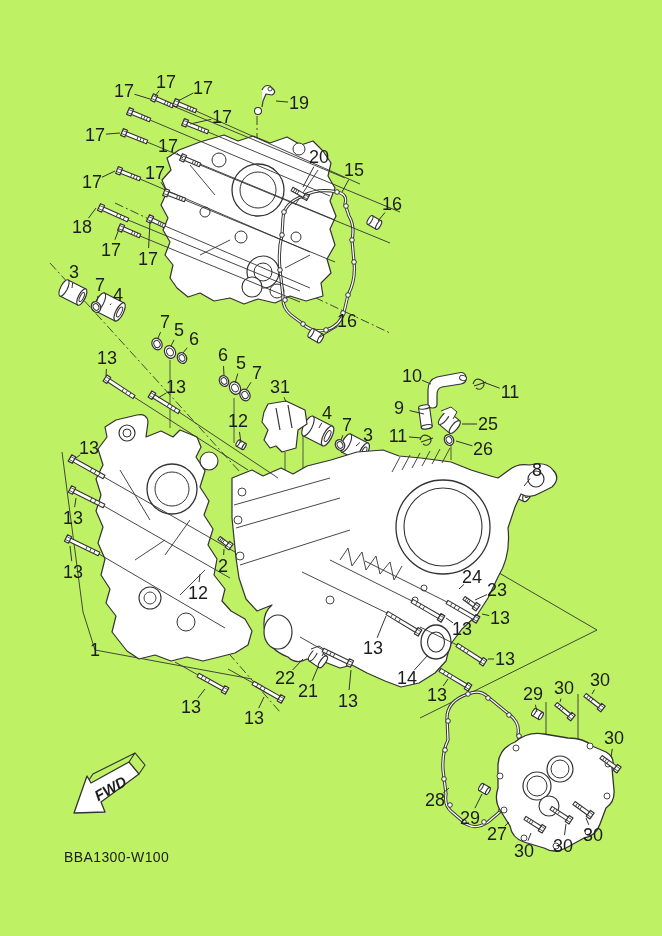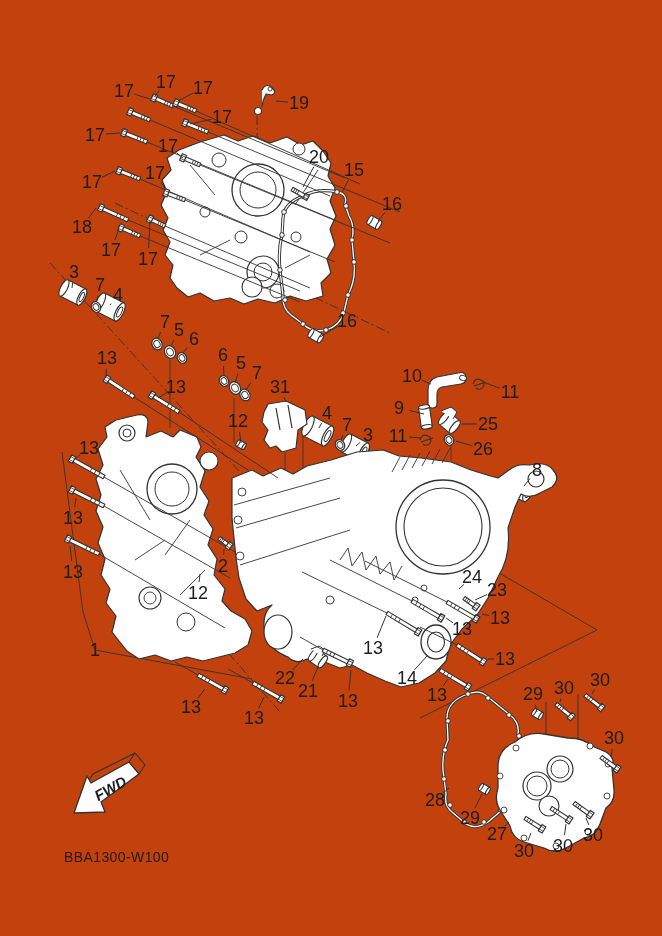--- a/index.html
+++ b/index.html
@@ -1,17 +1,17 @@
 <!DOCTYPE html>
 <html><head>
 <meta charset="utf-8">
 <style>
   html,body{margin:0;padding:0;background:#e8e8e8;}
   .sheet{
-    position:relative;width:662px;height:936px;background:#c2410c;
+    position:relative;width:662px;height:936px;background:#bef264;
     margin:0 auto;font-family:"Liberation Sans",sans-serif;overflow:hidden;
   }
   svg{display:block;}
   text{font-family:"Liberation Sans",sans-serif;}
   .callout{font-size:18px;fill:#1d1d1d;}
   .dwgno{font-size:14px;fill:#1d1d1d;letter-spacing:.4px;}
   .fwdtxt{font-size:15px;font-style:italic;font-weight:bold;fill:#1d1d1d;}
 </style>
 </head>
 <body>

